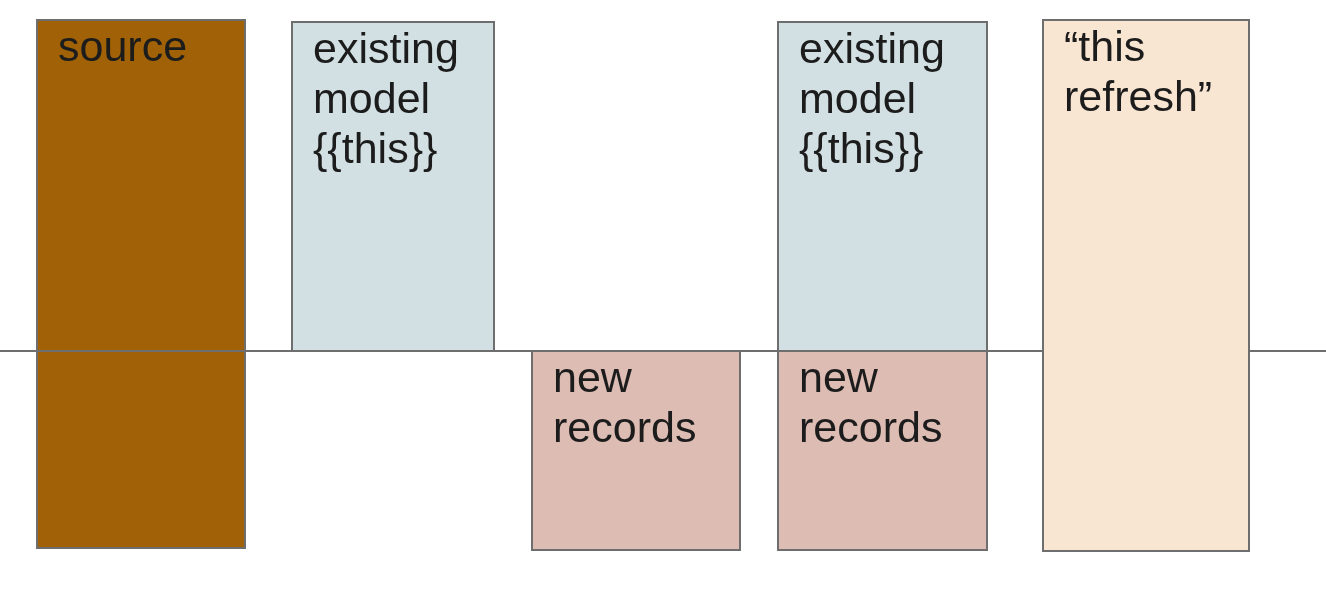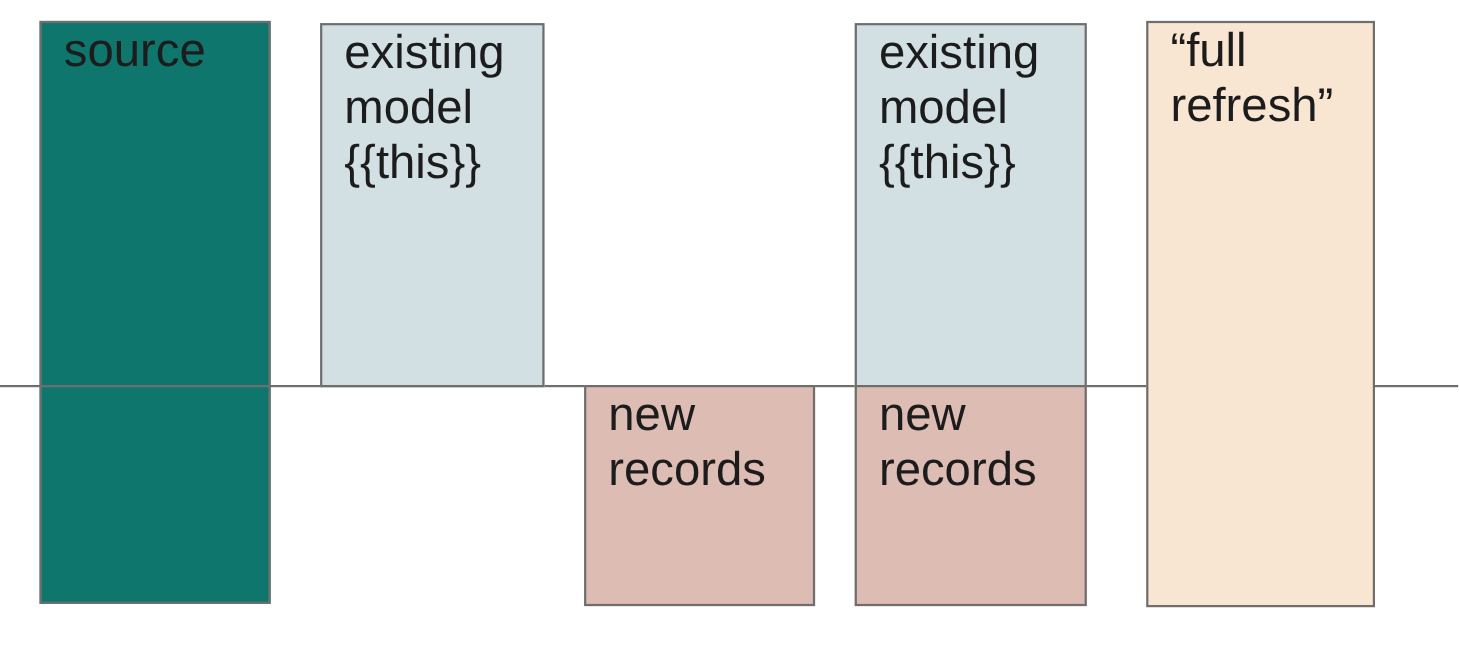--- a/index.html
+++ b/index.html
@@ -36,21 +36,21 @@
     left: 0;
     top: 350px;
     width: 1326px;
     height: 2px;
     background: #6e6e6e;
     z-index: 2;
   }
   
   .source-box {
     left: 36px; top: 19px; width: 210px; height: 530px;
-    background: #0f766e;
+    background: #a16207;
     z-index: 1;
   }
   .existing-model-left {
     left: 291px; top: 21px; width: 204px; height: 331px;
     background: #d2e0e3;
   }
   .new-records-left {
     left: 531px; top: 350px; width: 210px; height: 201px;
     background: #dcbcb3;
   }
@@ -94,17 +94,17 @@
 model
 {{this}}</span>
   </div>
 
   <div class="box new-records-right">
     <span class="label">new
 records</span>
   </div>
 
   <div class="box full-refresh-box">
-    <span class="label">“full
+    <span class="label">“this
 refresh”</span>
   </div>
 
 </div>
 
 </body></html>

